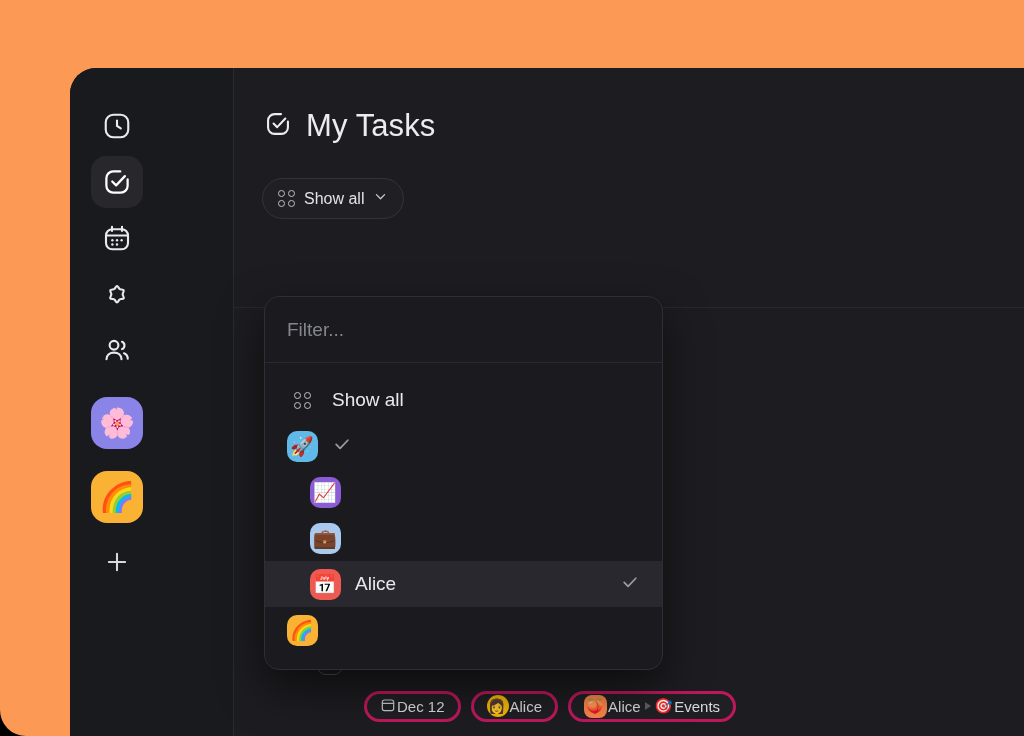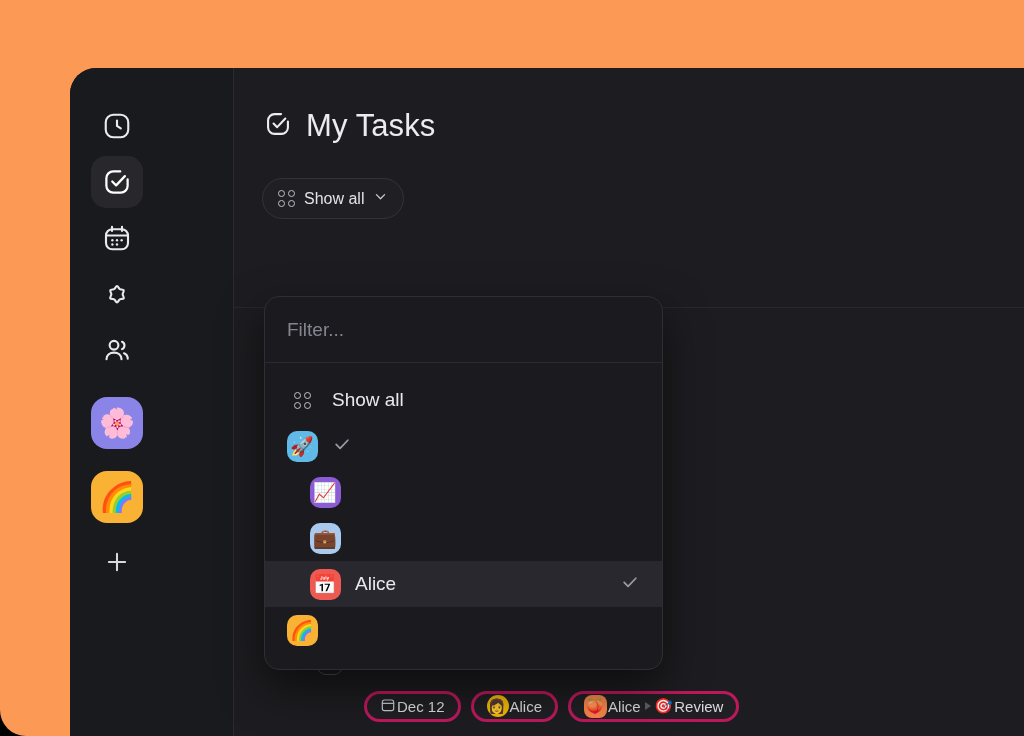--- a/index.html
+++ b/index.html
@@ -443,21 +443,21 @@
             </span>
             <span>Alice</span>
           </div>
           <div class="chip">
             <span class="sq-emoji" style="background:#f98549">
               <span>🍑</span>
             </span>
             <span>Alice</span>
             <span class="crumb-sep"></span>
             <span style="font-size:15px">🎯</span>
-            <span>Review</span>
+            <span>Events</span>
           </div>
         </div>
       </div>
     </section>
 
     <div class="dropdown">
 
       <div class="dd-filter">
         <input type="text" placeholder="Filter..." style="">
       </div>

